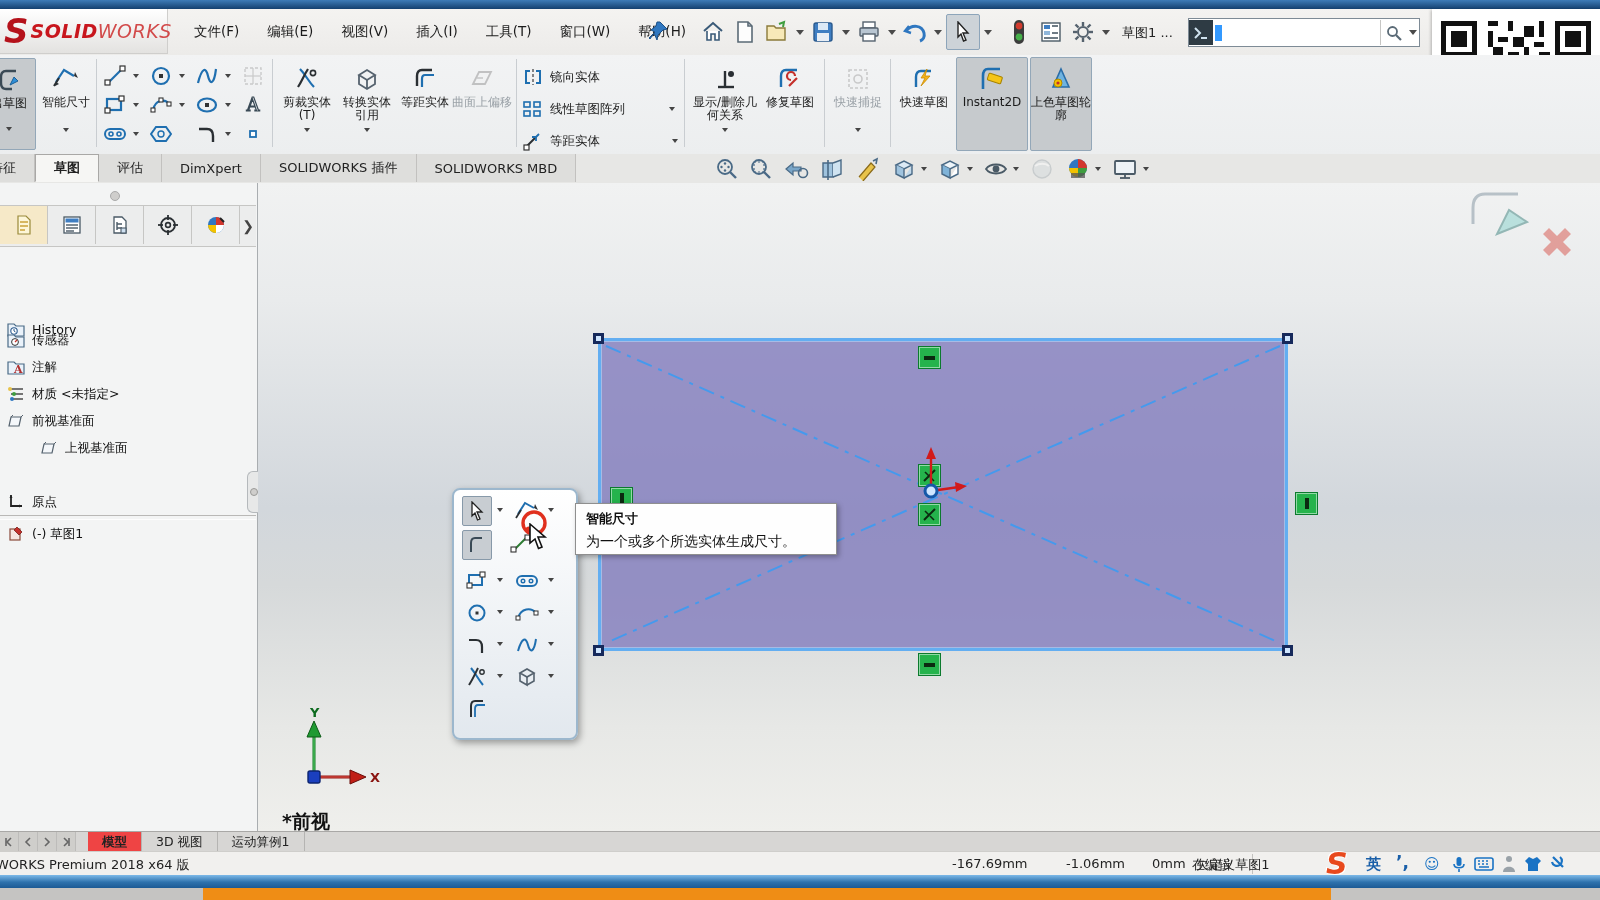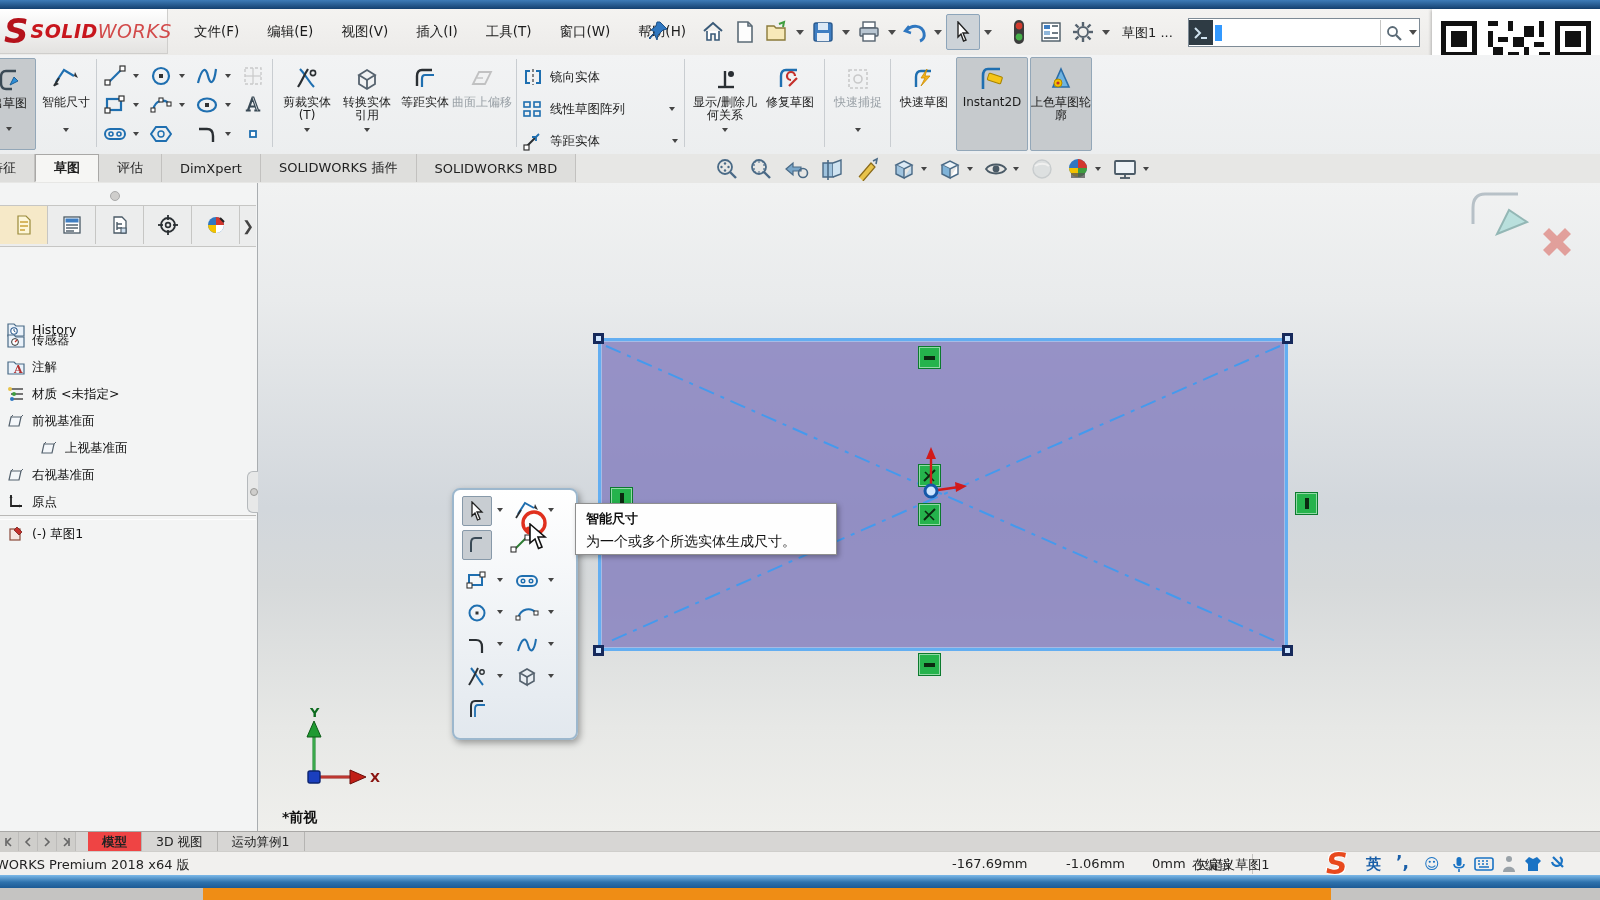--- a/index.html
+++ b/index.html
@@ -59,21 +59,21 @@
   .ctxbar{left:194px;top:305px;width:122px;height:248px;background:linear-gradient(#ffffff,#e2e8ee);
     border:2px solid #9cb7cd;border-radius:8px;box-shadow:2px 3px 7px rgba(0,0,0,.35);}
   .cell{position:absolute;width:30px;height:30px;display:flex;align-items:center;justify-content:center;border-radius:2px;}
   .cell.pressed{background:#c8cdd2;border:1px solid #8799a9;box-sizing:border-box;}
   .cdd{position:absolute;width:0;height:0;border-left:3.5px solid transparent;border-right:3.5px solid transparent;border-top:4.5px solid #444;}
   .tooltip{left:317px;top:320px;width:262px;height:52px;background:#fefefe;border:1px solid #8f8f8f;
     box-shadow:2px 2px 5px rgba(0,0,0,.3);padding:6px 10px;box-sizing:border-box;}
   .tooltip .tt{font-size:13px;font-weight:bold;color:#111;margin-bottom:5px;}
   .tooltip .td{font-size:14px;color:#111;}
   .ylight{border-radius:50%;background:radial-gradient(circle,rgba(248,238,40,.95) 0%,rgba(248,238,40,.75) 55%,rgba(248,238,40,0) 75%);}
-  .viewlabel{font-size:14px;font-weight:bold;color:#111;}
+  .viewlabel{font-size:19px;font-weight:bold;color:#111;}
   
   .doctabs{left:0;top:831px;width:1600px;height:20px;background:#d7d6d4;border-top:1px solid #a9a8a6;display:flex;align-items:stretch;}
   .navbtn{width:18px;border-right:1px solid #bdbcba;display:flex;align-items:center;justify-content:center;background:#cfcecb;}
   .dtab{padding:0 14px;font-size:12.5px;color:#222;display:flex;align-items:center;border-right:1px solid #b5b4b2;background:#d7d6d4;}
   .dtab.active{background:#ef4444;font-weight:bold;}
   .statusbar{left:0;top:851px;width:1600px;height:24px;background:#f1f0ee;border-top:1px solid #cfcecb;font-size:13px;color:#222;}
   .vband{left:0;top:875px;width:1600px;height:13px;background:linear-gradient(#7db9e8 0%,#2e72ad 55%,#1c5a94 100%);}
   .bband{left:0;top:888px;width:1600px;height:12px;background:#c5c4c2;}
   .borange{left:203px;top:0;height:12px;width:1128px;background:#ef8d15;}
   .qrpanel{left:1432px;top:9px;width:168px;height:174px;background:#fff;box-shadow:-1px 1px 3px rgba(0,0,0,.25);}
@@ -724,29 +724,20 @@
     </div>
     <div class="treerow" style="top:252px;padding-left:33px;">
       <span class="tico">
           <svg width="18" height="15" viewBox="0 0 18 15">
             <path d="M4 3 H14 L12 12 H2 Z" fill="#f4f7fa" stroke="#55626e" stroke-width="1.2"></path>
             <path d="M6 1 L4 3 M16 1 L14 3" stroke="#55626e" stroke-width="1"></path>
           </svg>
         </span>
       <span>上视基准面</span>
     </div>
-    <div class="treerow" style="top:279px;">
-      <span class="tico">
-          <svg width="18" height="15" viewBox="0 0 18 15">
-            <path d="M4 3 H14 L12 12 H2 Z" fill="#f4f7fa" stroke="#55626e" stroke-width="1.2"></path>
-            <path d="M6 1 L4 3 M16 1 L14 3" stroke="#55626e" stroke-width="1"></path>
-          </svg>
-        </span>
-      <span>右视基准面</span>
-    </div>
     <div class="treerow" style="top:306px;">
       <span class="tico">
           <svg width="18" height="16" viewBox="0 0 18 16">
             <path d="M4 1 V12 H15" fill="none" stroke="#222" stroke-width="1.8"></path>
             <path d="M4 1 L2.5 4 H5.5 Z" fill="#222"></path>
             <path d="M15 12 L12 10.5 V13.5 Z" fill="#222"></path>
           </svg>
         </span>
       <span>原点</span>
     </div>

